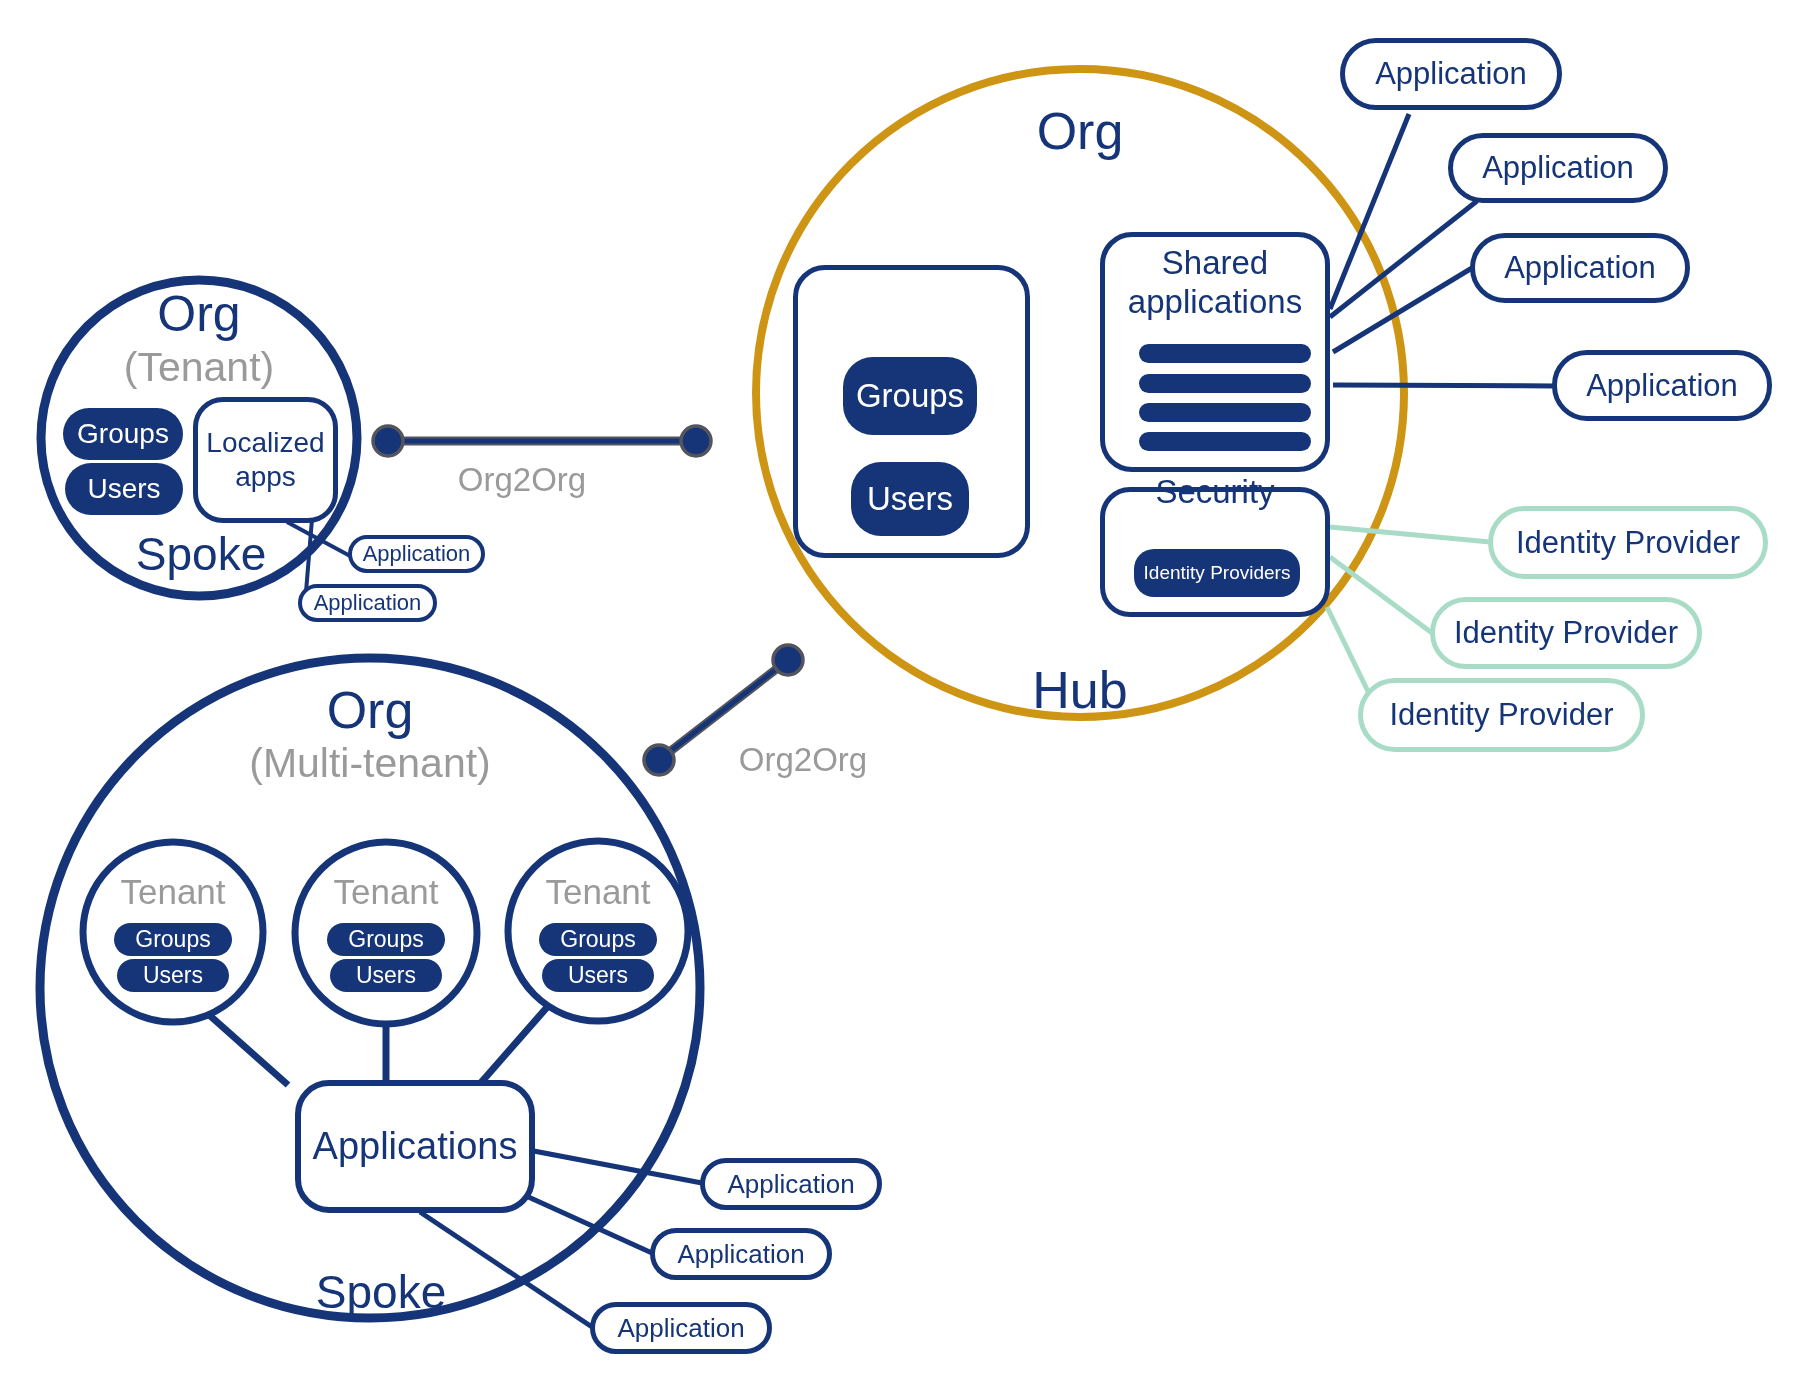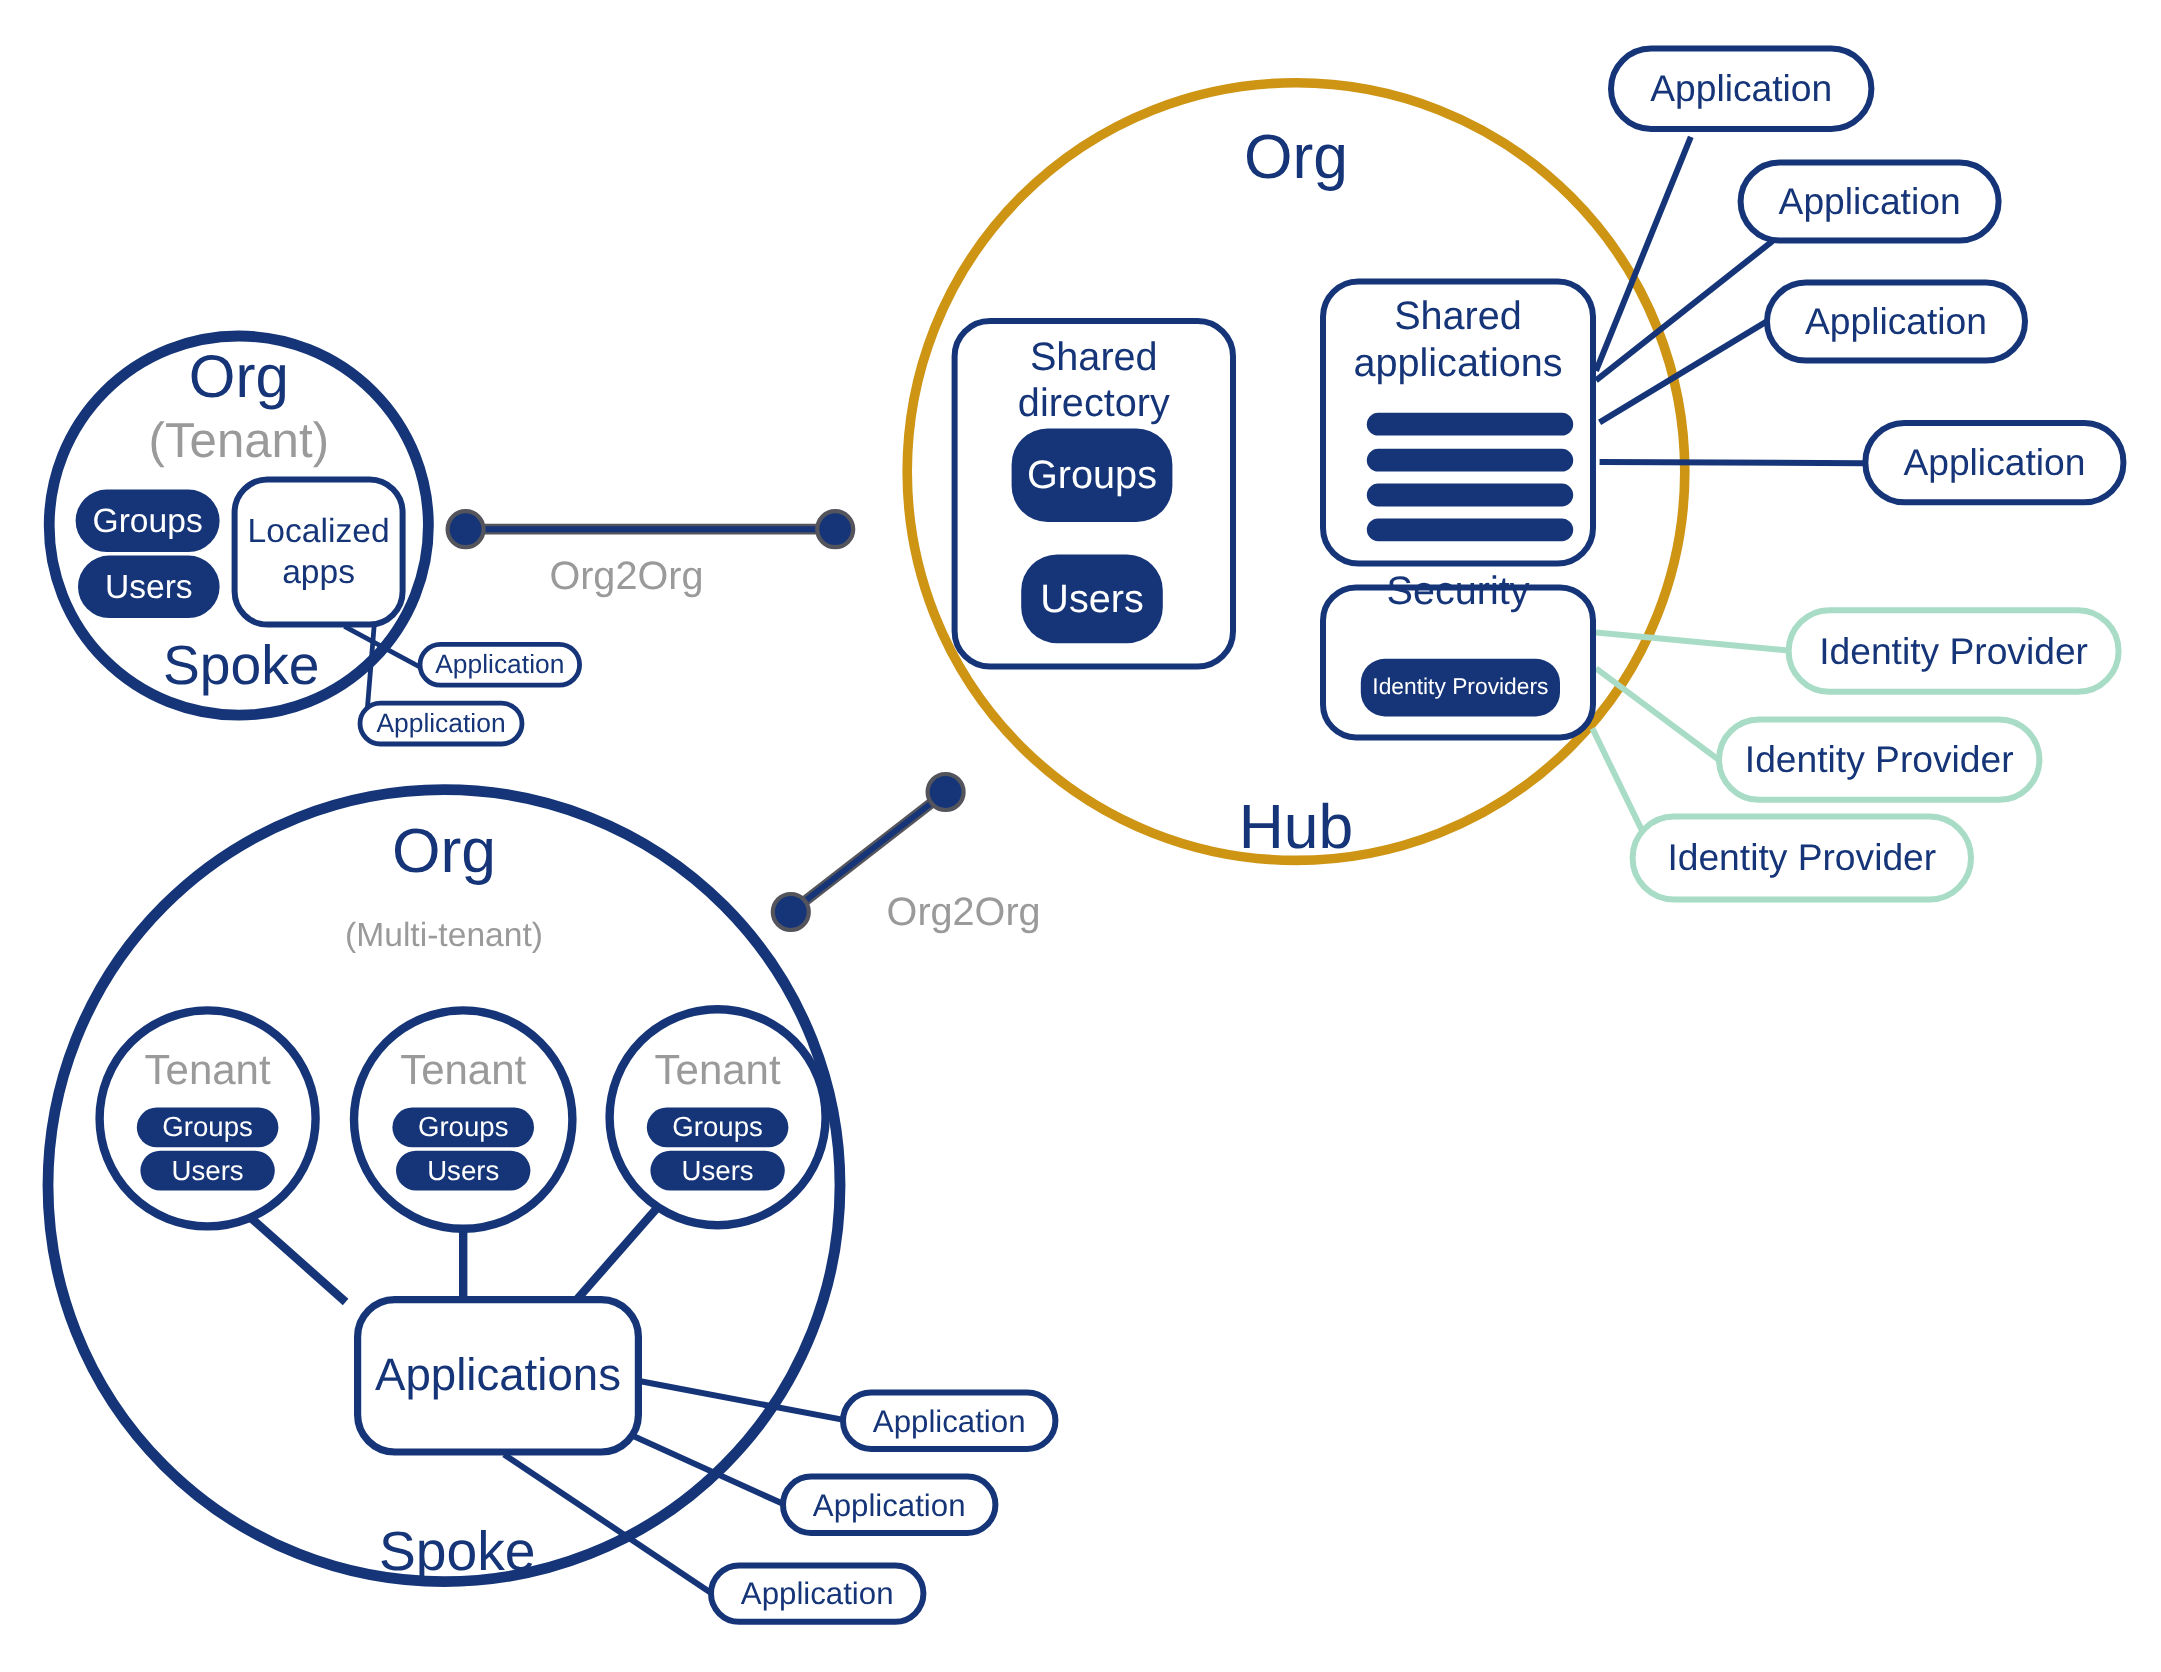--- a/index.html
+++ b/index.html
@@ -84,21 +84,20 @@
   <div class="abs pill-outline" style="left:348px;top:535px;width:137px;height:38px;border-radius:20px;font-size:22px;">Application</div>
   <div class="abs pill-outline" style="left:298px;top:584px;width:139px;height:38px;border-radius:20px;font-size:22px;">Application</div>
 
   <div class="abs txt gray" style="left:447px;top:460px;width:150px;height:40px;font-size:33px;">Org2Org</div>
   <div class="abs txt gray" style="left:723px;top:740px;width:160px;height:40px;font-size:33px;">Org2Org</div>
 
   <div class="abs txt navy" style="left:1000px;top:103px;width:160px;height:56px;font-size:52px;">Org</div>
   <div class="abs txt navy" style="left:1000px;top:662px;width:160px;height:56px;font-size:52px;">Hub</div>
 
   <div class="abs box-outline" style="left:793px;top:265px;width:237px;height:293px;border-radius:32px;"></div>
-  <div class="abs txt navy" style="left:798px;top:276px;width:227px;height:82px;font-size:33px;line-height:1.18;">Shared directory</div>
   <div class="abs pill-filled" style="left:843px;top:357px;width:134px;height:78px;border-radius:30px;font-size:33px;">Groups</div>
   <div class="abs pill-filled" style="left:851px;top:462px;width:118px;height:74px;border-radius:30px;font-size:33px;">Users</div>
 
   <div class="abs box-outline" style="left:1100px;top:232px;width:230px;height:240px;border-radius:32px;"></div>
   <div class="abs txt navy" style="left:1102px;top:243px;width:226px;height:80px;font-size:33px;line-height:1.18;">Shared applications</div>
   <div class="bar" style="left:1139px;top:344px;width:172px;height:19px;"></div>
   <div class="bar" style="left:1139px;top:374px;width:172px;height:19px;"></div>
   <div class="bar" style="left:1139px;top:403px;width:172px;height:19px;"></div>
   <div class="bar" style="left:1139px;top:432px;width:172px;height:19px;"></div>
 
@@ -109,21 +108,21 @@
   <div class="abs pill-outline" style="left:1340px;top:38px;width:222px;height:72px;border:5px solid #153578;border-radius:36px;font-size:31px;">Application</div>
   <div class="abs pill-outline" style="left:1448px;top:133px;width:220px;height:70px;border:5px solid #153578;border-radius:35px;font-size:31px;">Application</div>
   <div class="abs pill-outline" style="left:1470px;top:233px;width:220px;height:70px;border:5px solid #153578;border-radius:35px;font-size:31px;">Application</div>
   <div class="abs pill-outline" style="left:1552px;top:350px;width:220px;height:71px;border:5px solid #153578;border-radius:35px;font-size:31px;">Application</div>
 
   <div class="abs idp-outline" style="left:1488px;top:506px;width:280px;height:73px;border-radius:37px;font-size:31px;">Identity Provider</div>
   <div class="abs idp-outline" style="left:1430px;top:597px;width:272px;height:72px;border-radius:36px;font-size:31px;">Identity Provider</div>
   <div class="abs idp-outline" style="left:1358px;top:678px;width:287px;height:74px;border-radius:37px;font-size:31px;">Identity Provider</div>
 
   <div class="abs txt navy" style="left:290px;top:682px;width:160px;height:56px;font-size:52px;">Org</div>
-  <div class="abs txt gray" style="left:195px;top:754px;width:350px;height:50px;font-size:28px;">(Multi-tenant)</div>
+  <div class="abs txt gray" style="left:195px;top:738px;width:350px;height:50px;font-size:41px;">(Multi-tenant)</div>
 
   <div class="abs txt gray" style="left:98px;top:872px;width:150px;height:40px;font-size:35px;">Tenant</div>
   <div class="abs pill-filled" style="left:114px;top:923px;width:118px;height:33px;border-radius:17px;font-size:23px;">Groups</div>
   <div class="abs pill-filled" style="left:117px;top:959px;width:112px;height:33px;border-radius:17px;font-size:23px;">Users</div>
 
   <div class="abs txt gray" style="left:311px;top:872px;width:150px;height:40px;font-size:35px;">Tenant</div>
   <div class="abs pill-filled" style="left:327px;top:923px;width:118px;height:33px;border-radius:17px;font-size:23px;">Groups</div>
   <div class="abs pill-filled" style="left:330px;top:959px;width:112px;height:33px;border-radius:17px;font-size:23px;">Users</div>
 
   <div class="abs txt gray" style="left:523px;top:872px;width:150px;height:40px;font-size:35px;">Tenant</div>

